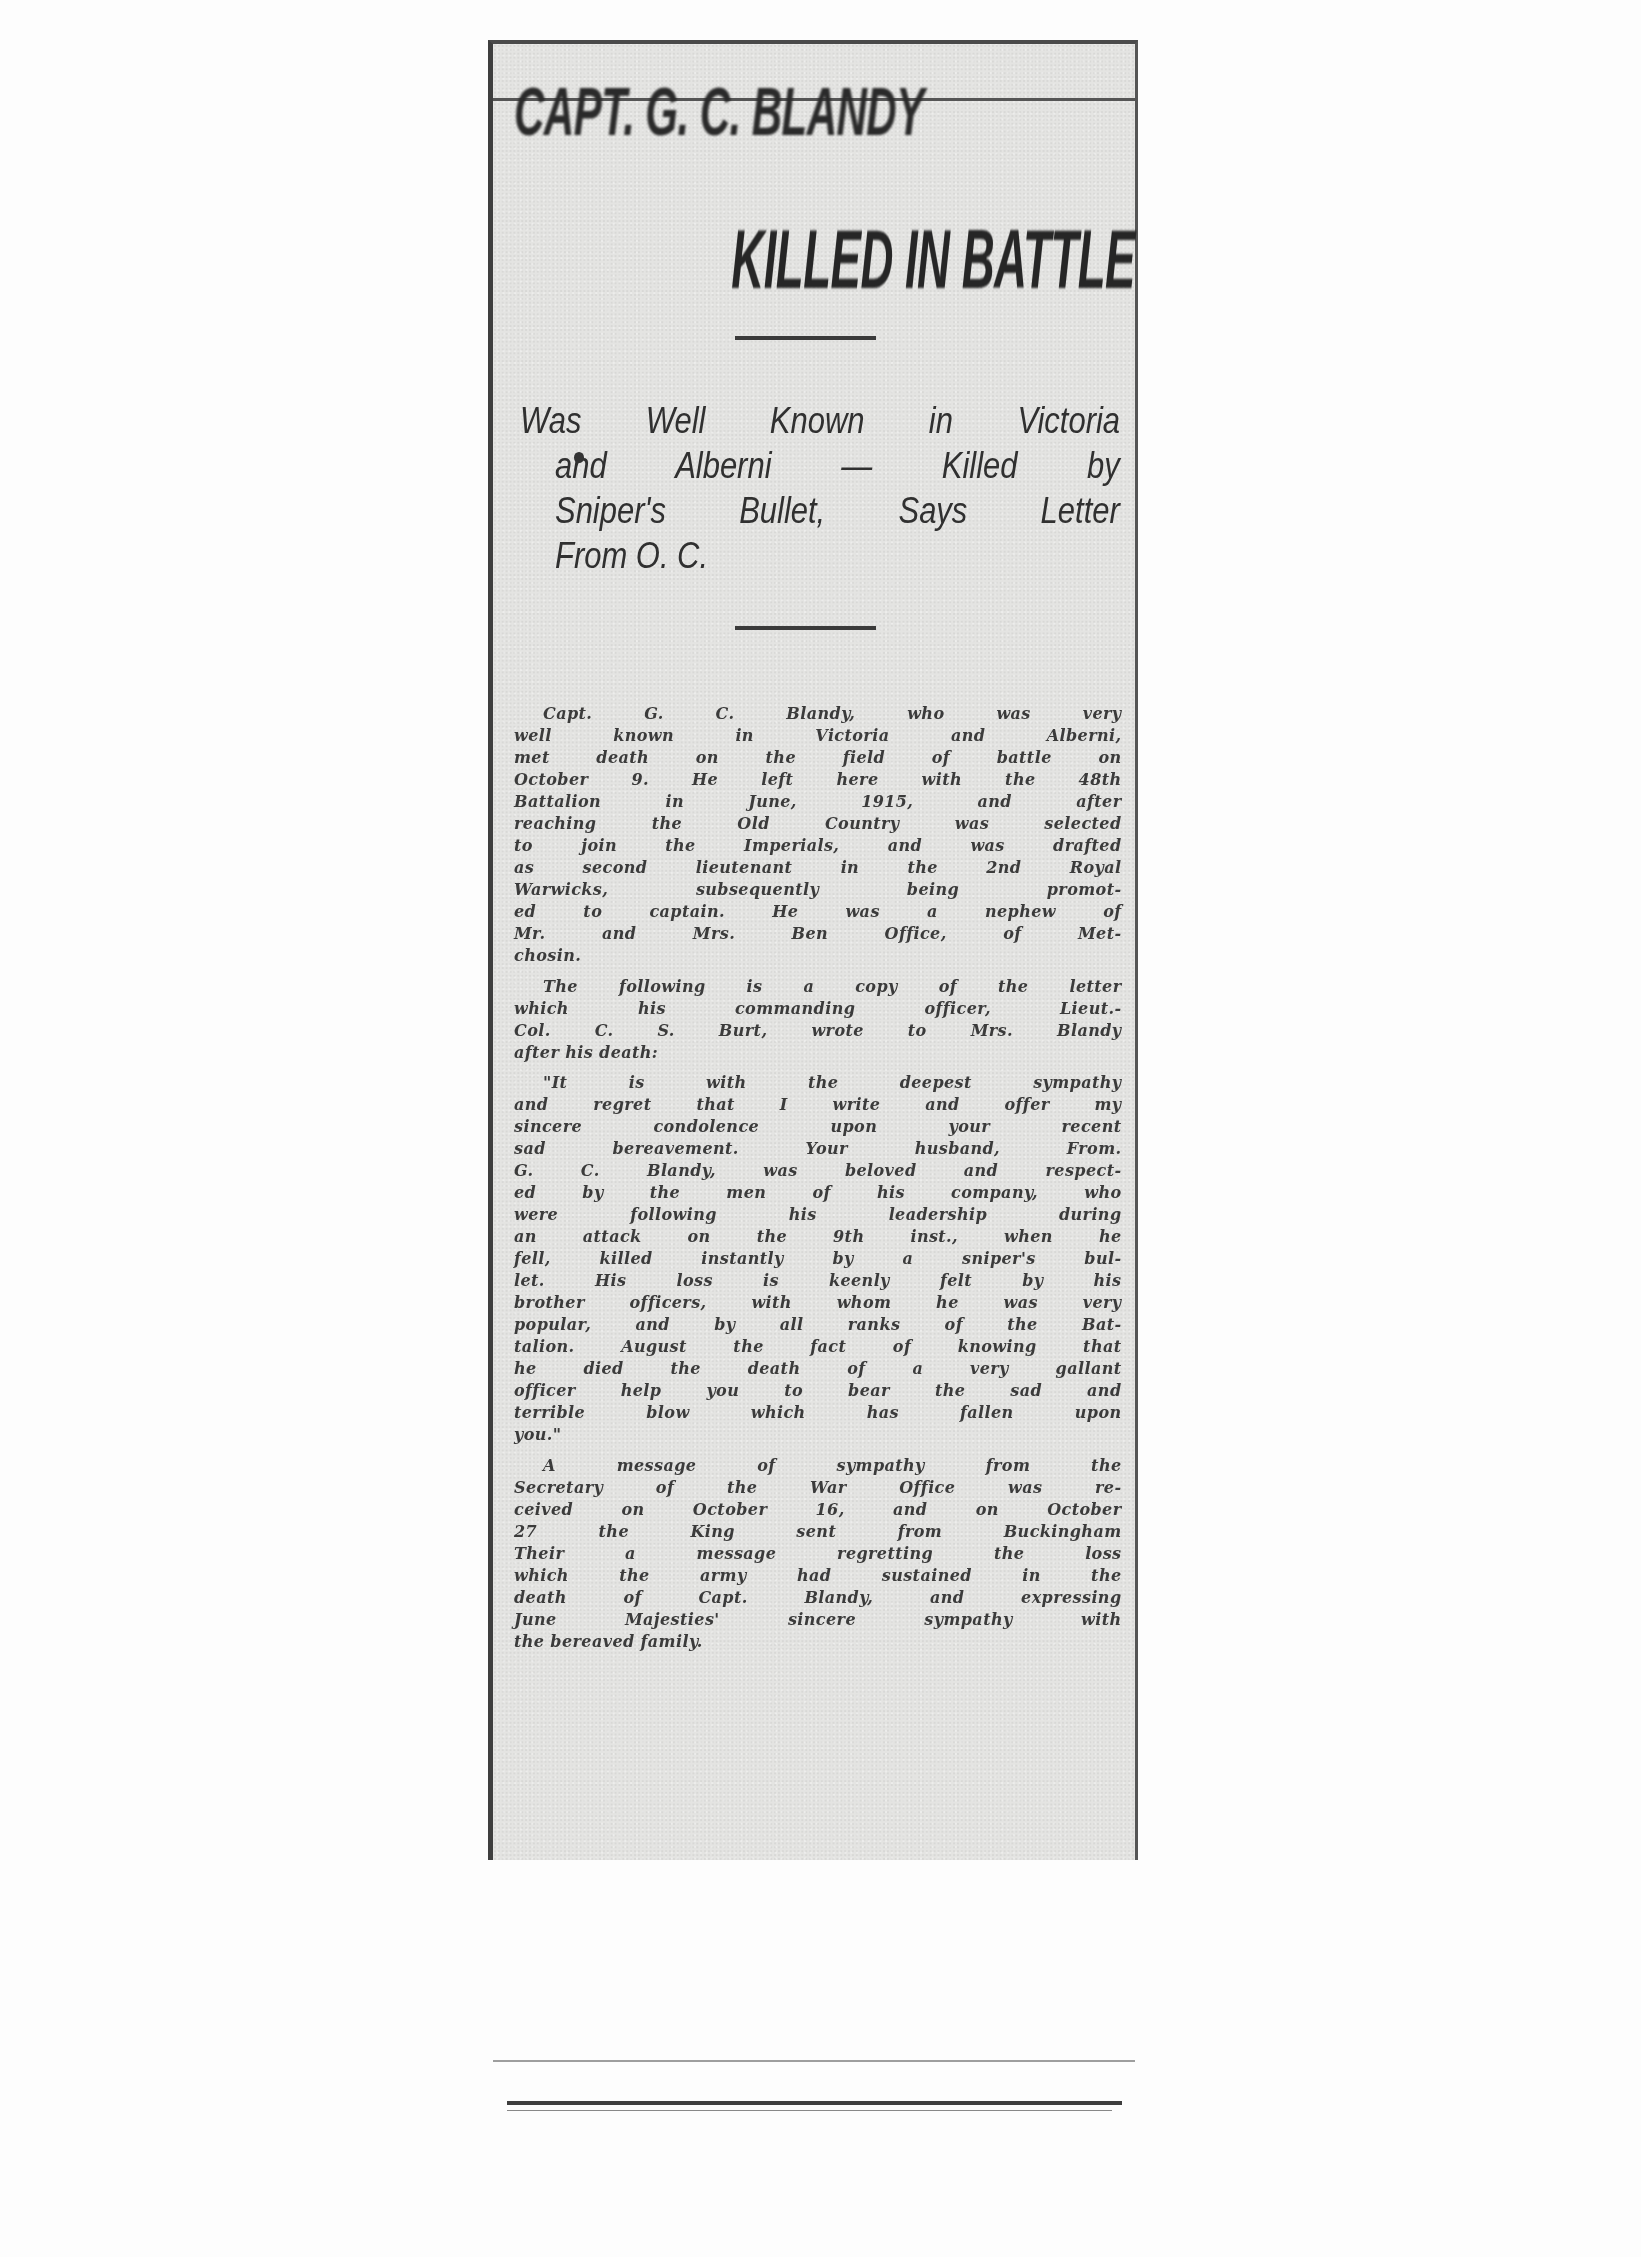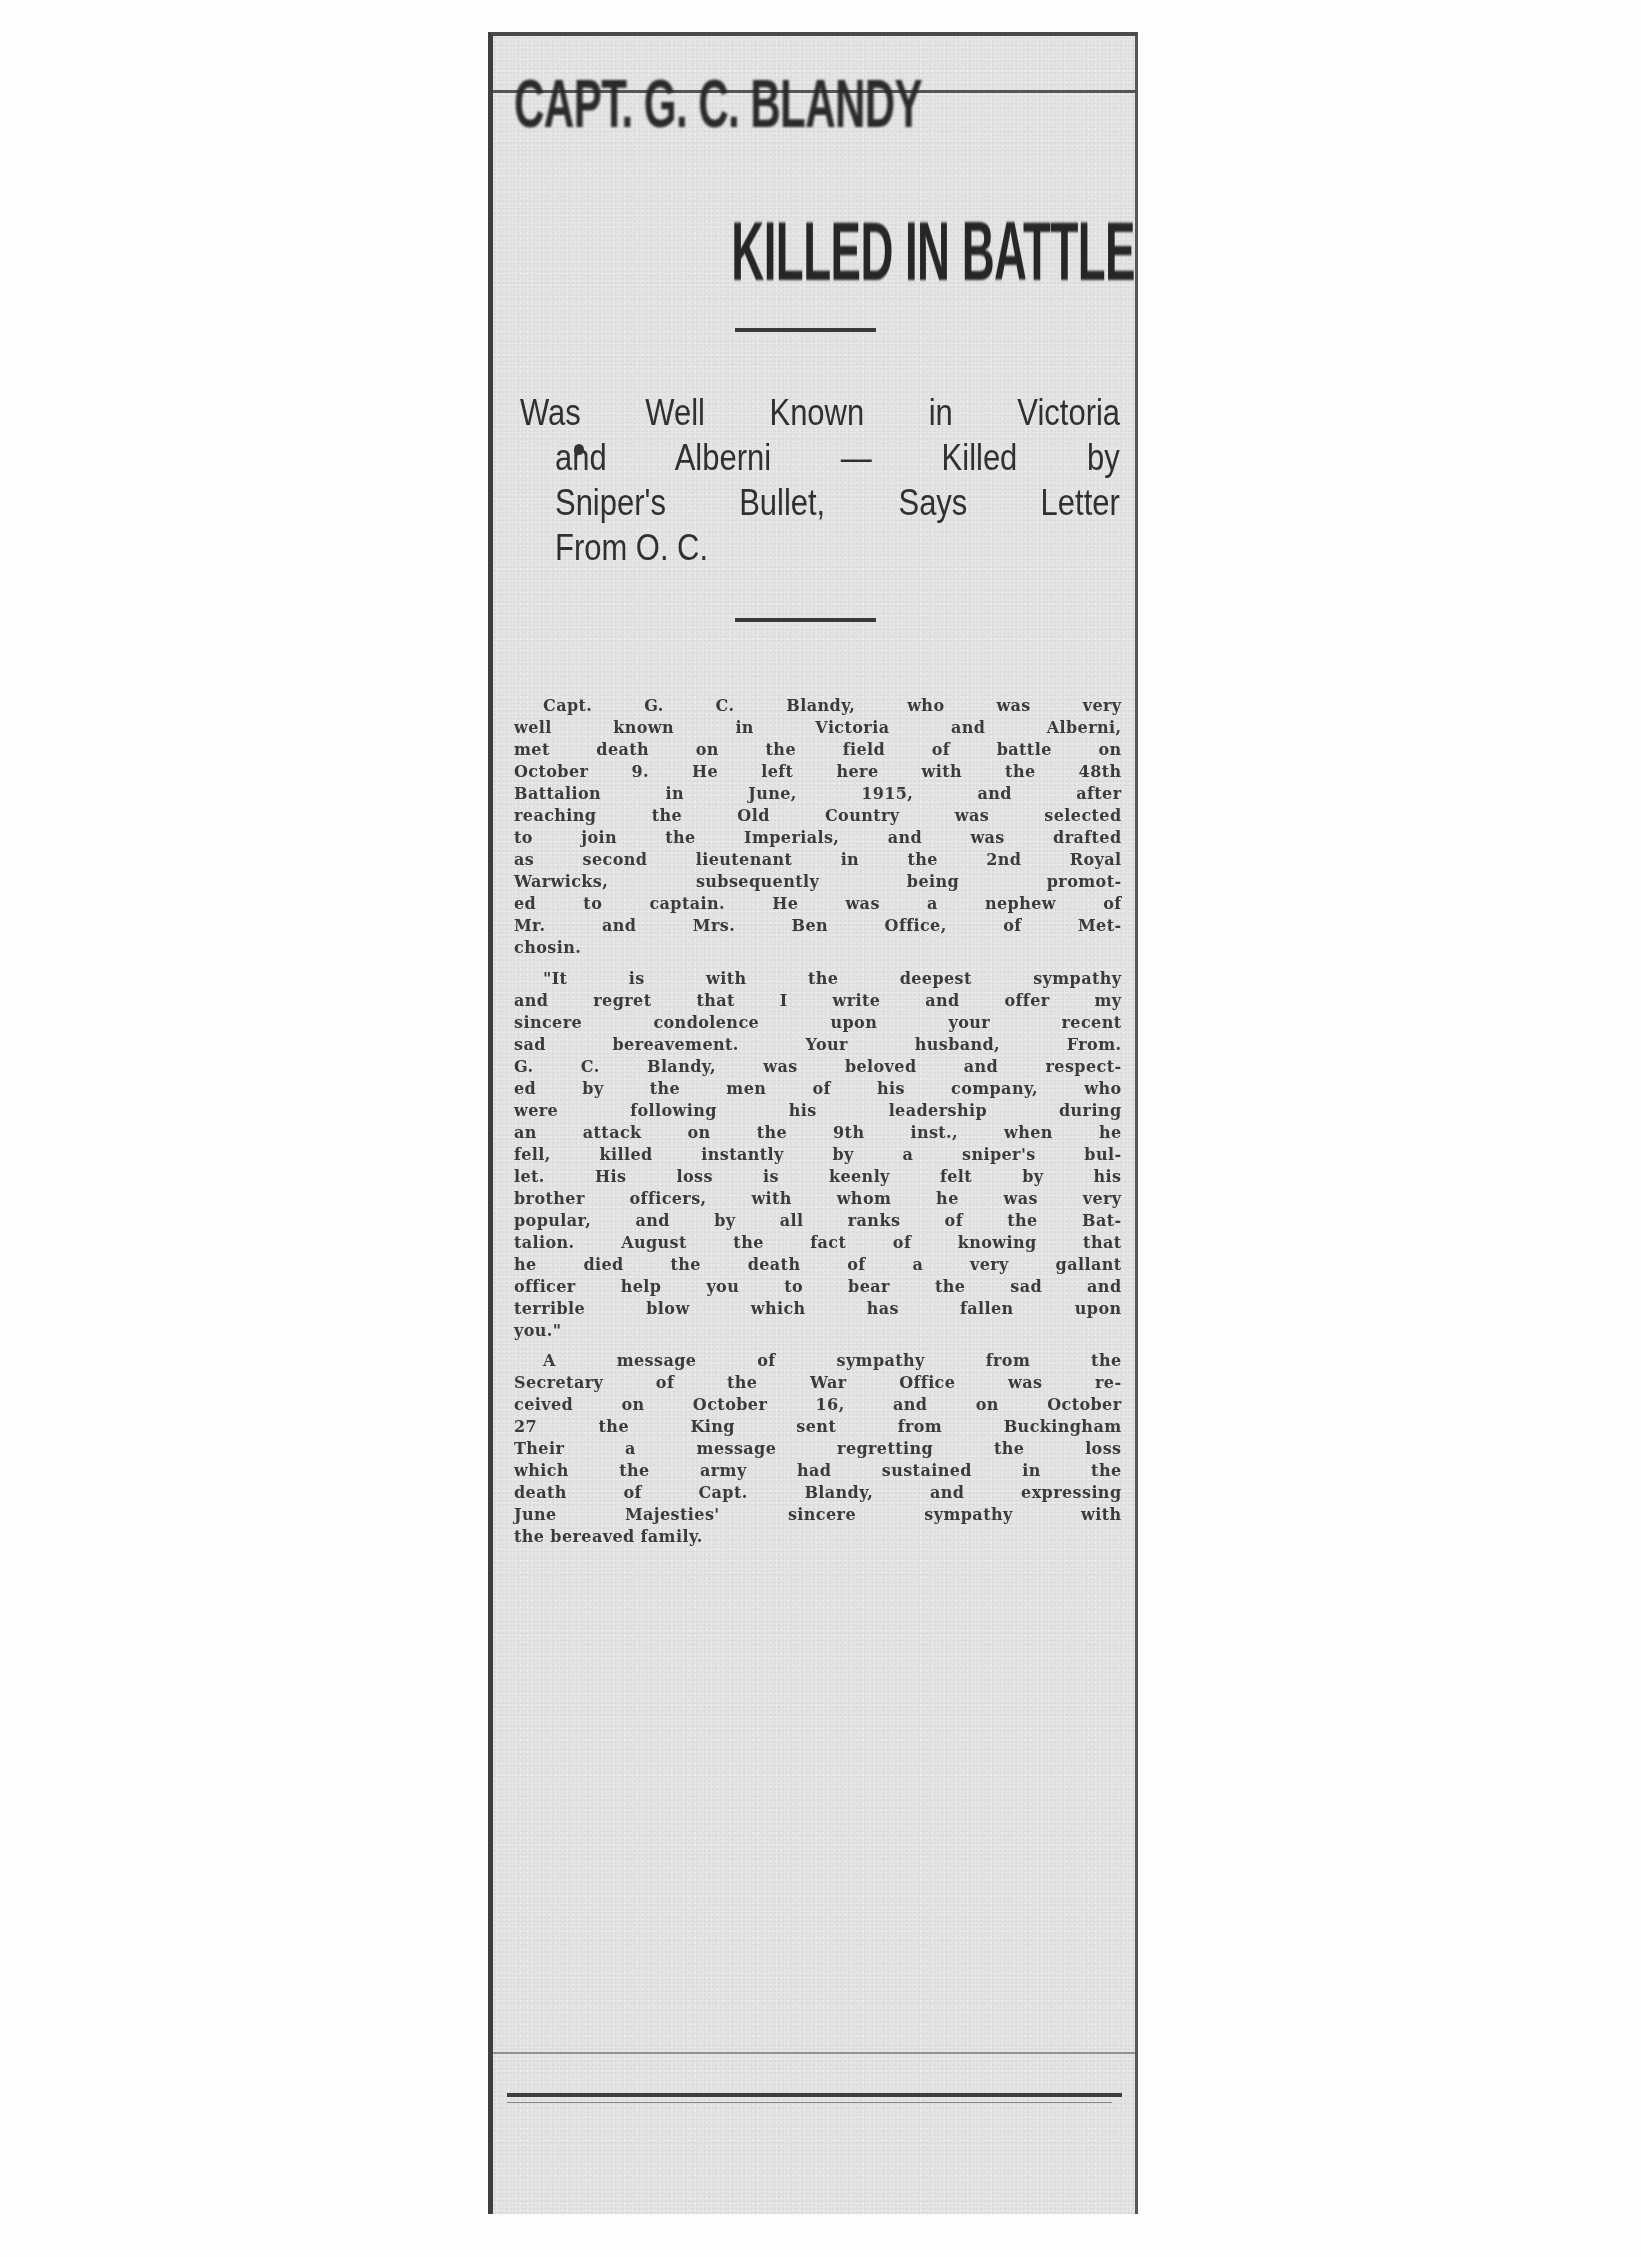--- a/index.html
+++ b/index.html
@@ -5,32 +5,33 @@
   html, body { margin: 0; padding: 0; }
   body {
     width: 1641px; height: 2257px;
     background: #fdfdfd;
     position: relative;
     overflow: hidden;
     font-family: "DejaVu Serif", serif;
   }
   .clipping {
     position: absolute;
-    left: 488px; top: 32px;
-    width: 650px; height: 2182px;
+    left: 488px; top: 40px;
+    width: 650px; height: 1820px;
     background: #e4e4e2;
     background-image:
       radial-gradient(rgba(0,0,0,0.05) 1px, transparent 1px),
       radial-gradient(rgba(255,255,255,0.35) 1px, transparent 1px);
     background-size: 3.9px 3.9px, 5.8px 5.8px;
     background-position: 0 0, 1.9px 2.9px;
     border-top: 4.8px solid #4a4a4a;
     border-left: 5.8px solid #3e3e3e;
     border-right: 3.9px solid #555;
     box-sizing: border-box;
+    font-style: italic;
   }
   .rule-top {
     position: absolute; left: 0; right: 0; top: 54px;
     height: 2.9px; background: #555;
   }
   .headline-1 {
     position: absolute; left: 21px; top: 33px;
     font-family: "Liberation Sans", sans-serif;
     font-weight: bold;
     font-size: 68px;
@@ -141,20 +142,26 @@
       <span class="ln">Battalion in June, 1915, and after</span>
       <span class="ln">reaching the Old Country was selected</span>
       <span class="ln">to join the Imperials, and was drafted</span>
       <span class="ln">as second lieutenant in the 2nd Royal</span>
       <span class="ln">Warwicks, subsequently being promot-</span>
       <span class="ln">ed to captain. He was a nephew of</span>
       <span class="ln">Mr. and Mrs. Ben Office, of Met-</span>
       <span class="ln short">chosin.</span>
     </p>
     <p>
+      <span class="ln indent">The following is a copy of the letter</span>
+      <span class="ln">which his commanding officer, Lieut.-</span>
+      <span class="ln">Col. C. S. Burt, wrote to Mrs. Blandy</span>
+      <span class="ln short">after his death:</span>
+    </p>
+    <p>
       <span class="ln indent">"It is with the deepest sympathy</span>
       <span class="ln">and regret that I write and offer my</span>
       <span class="ln">sincere condolence upon your recent</span>
       <span class="ln">sad bereavement. Your husband, From.</span>
       <span class="ln">G. C. Blandy, was beloved and respect-</span>
       <span class="ln">ed by the men of his company, who</span>
       <span class="ln">were following his leadership during</span>
       <span class="ln">an attack on the 9th inst., when he</span>
       <span class="ln">fell, killed instantly by a sniper's bul-</span>
       <span class="ln">let. His loss is keenly felt by his</span>

